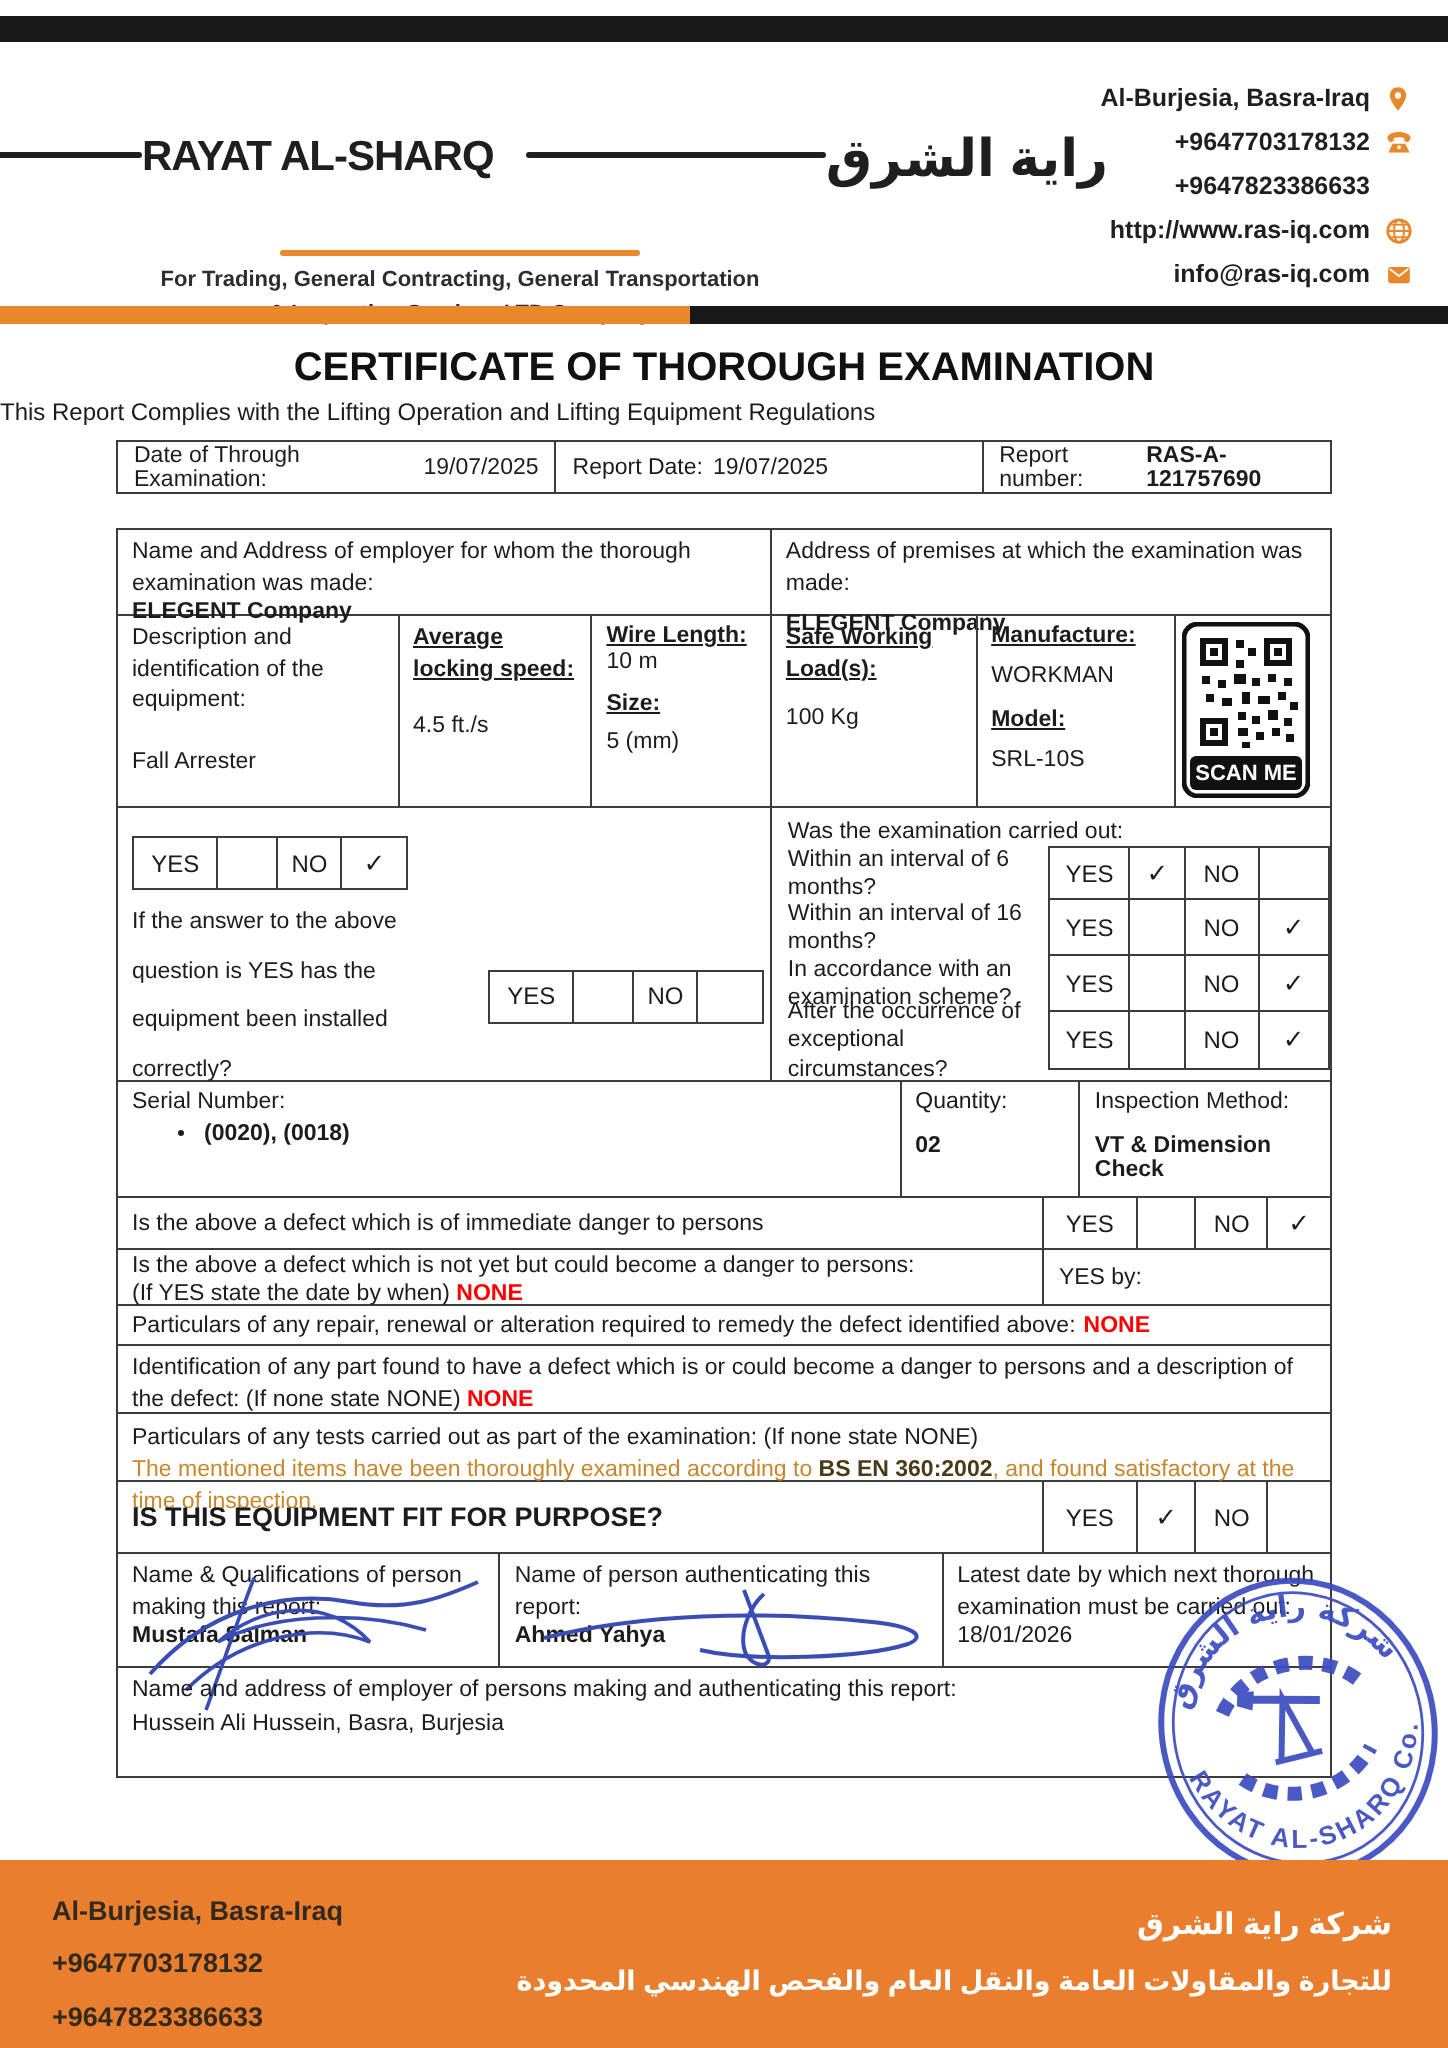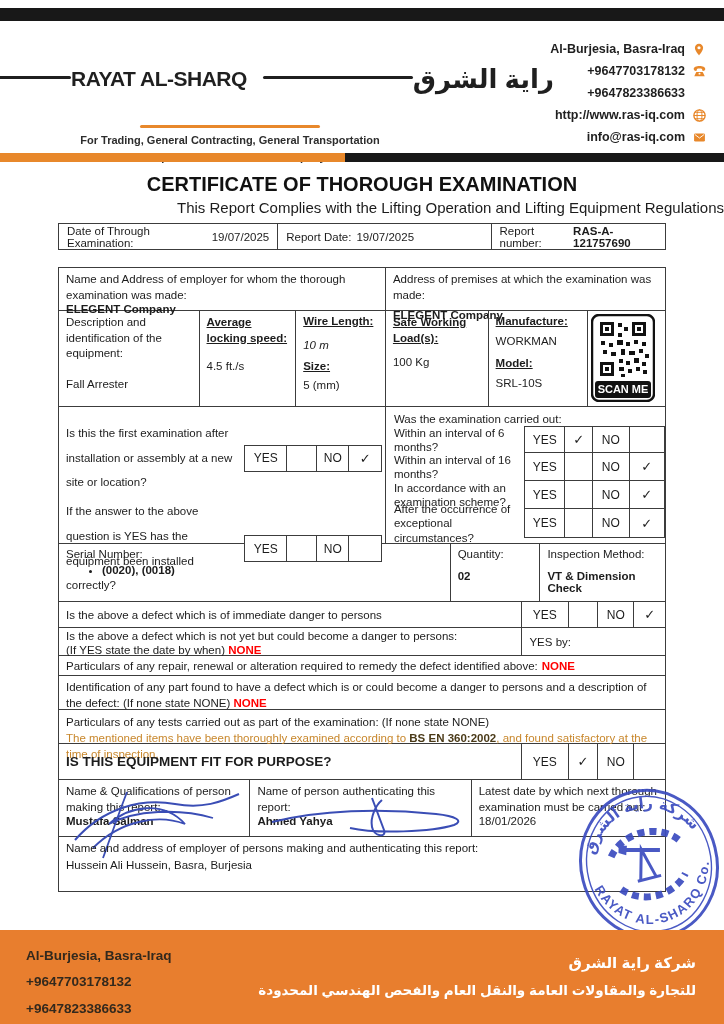--- a/index.html
+++ b/index.html
@@ -20,21 +20,21 @@
   .tagline{font-size:11px;font-weight:bold;color:#2d2d2d;line-height:1.5;}
   .contacts{margin-left:auto;display:flex;flex-direction:column;align-items:flex-end;gap:6px;padding-top:12px;}
   .contact-row{display:flex;align-items:center;font-size:12.5px;font-weight:bold;color:#1f1f1f;}
   .cicon{width:18px;height:16px;margin-left:5px;display:flex;align-items:center;justify-content:center;}
   
   .divider{display:flex;height:9px;}
   .divider .seg-orange{width:345px;background:#E8882B;}
   .divider .seg-black{flex:1;background:#181818;}
   
   .title{margin-top:11px;text-align:center;font-size:20px;font-weight:bold;color:#111;}
-  .subtitle{text-align:right;font-size:15px;margin-top:3px;color:#1c1c1c;}
+  .subtitle{text-align:left;font-size:12px;margin-top:3px;color:#1c1c1c;}
   
   .tbl{margin-left:58px;width:608px;box-sizing:border-box;border:1px solid #3c3c3c;font-size:11.5px;}
   .tr{display:flex;border-top:1px solid #3c3c3c;box-sizing:border-box;}
   .tr:first-child{border-top:none;}
   .td{border-left:1px solid #3c3c3c;box-sizing:border-box;padding:4px 7px;position:relative;}
   .td:first-child{border-left:none;}
   .date-tbl{margin-top:7px;}
   .date-tbl .td{display:flex;align-items:center;gap:5px;height:25px;padding:0 8px;}
   .main-tbl{margin-top:17px;}
   .b{font-weight:bold;}
@@ -212,21 +212,21 @@
     <div class="td" style="width:140px;">
       <div class="lbl">Description and identification of the equipment:</div>
       <div style="margin-top:16px;">Fall Arrester</div>
     </div>
     <div class="td" style="width:97px;">
       <div class="b u lbl">Average locking speed:</div>
       <div style="margin-top:14px;">4.5 ft./s</div>
     </div>
     <div class="td" style="width:90px;">
       <div class="b u">Wire Length:</div>
-      <div style="margin-top:12px;font-style:italic;">10 m</div>
+      <div style="margin-top:1px;">10 m</div>
       <div class="b u" style="margin-top:9px;">Size:</div>
       <div style="margin-top:7px;">5 (mm)</div>
     </div>
     <div class="td" style="width:103px;">
       <div class="b u lbl">Safe Working Load(s):</div>
       <div style="margin-top:10px;">100 Kg</div>
     </div>
     <div class="td" style="width:100px;">
       <div class="b u">Manufacture:</div>
       <div style="margin-top:8px;">WORKMAN</div>
@@ -273,21 +273,20 @@
         </g>
         <rect x="4" y="67" width="56" height="17" rx="3" fill="#111"></rect>
         <text x="32" y="79" text-anchor="middle" font-size="11" font-weight="bold" fill="#ffffff" font-family="Liberation Sans, DejaVu Sans, sans-serif">SCAN ME</text>
       </svg>
     </div>
   </div>
 
   <div class="tr" style="height:137px;">
     <div class="td" style="width:327px;padding:0;">
       <div class="qblock" style="margin-top:12px;">
-        <div class="qtext">Is this the first examination after installation or assembly at a new site or location?</div>
         <div class="mini" style="width:138px;height:27px;">
           <div class="mc" style="width:42px;">YES</div>
           <div class="mc mark" style="width:30px;"></div>
           <div class="mc" style="width:33px;">NO</div>
           <div class="mc mark" style="width:33px;">✓</div>
         </div>
       </div>
       <div class="qblock" style="margin-top:2px;">
         <div class="qtext">If the answer to the above question is YES has the equipment been installed correctly?</div>
         <div class="mini" style="width:138px;height:27px;">

